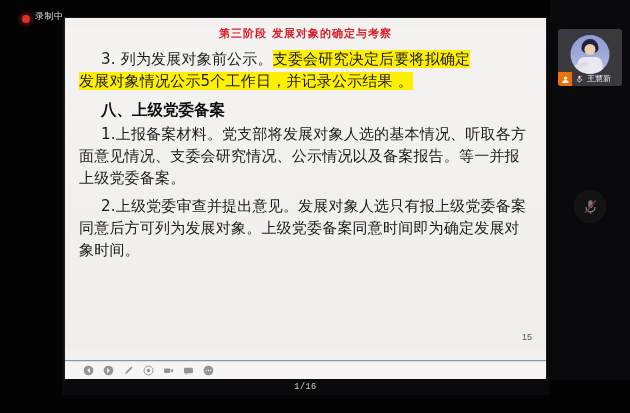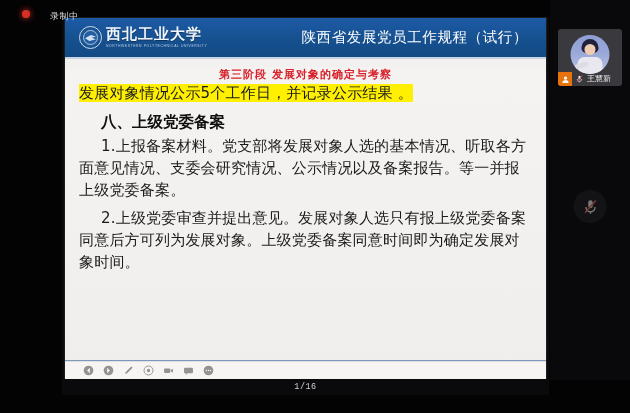--- a/index.html
+++ b/index.html
@@ -20,22 +20,22 @@
     background: #030304;
     overflow: hidden;
   }
 
   
   .rec-indicator {
     position: absolute;
     left: 22px;
     top: 10px;
     display: flex;
-    align-items: flex-start;
-    gap: 20px;
+    align-items: flex-end;
+    gap: 5px;
     z-index: 40;
   }
   .rec-dot {
     width: 8px;
     height: 8px;
     border-radius: 50%;
     background: #d93025;
     box-shadow: 0 0 5px 2px rgba(217,48,37,0.45);
   }
   .rec-text {
@@ -362,35 +362,28 @@
 
   <div class="rec-indicator">
     <span class="rec-dot"></span>
     <span class="rec-text">录制中</span>
   </div>
 
   <div class="share-region">
 
     <div class="slide">
 
-      <div class="slide-header">
-        <div class="logo-block">
-          <div class="logo-mark"></div>
-          <div class="logo-text-wrap">
-            <div class="logo-cn">西北工业大学</div>
-            <div class="logo-en">NORTHWESTERN POLYTECHNICAL UNIVERSITY</div>
-          </div>
+
+      <div class="slide-body">
+
+        <div class="section-title">第三阶段  发展对象的确定与考察</div>
+
+        <div class="para first">
+          <span>3. 列为发展对象前公示。</span><span class="hl">支委会研究决定后要将拟确定</span>
         </div>
-        <div class="slide-title">陕西省发展党员工作规程（试行）</div>
-      </div>
-
-      <div class="slide-body">
-
-        <div class="section-title">第三阶段  发展对象的确定与考察</div>
-
         <div class="para tight">
           <span class="hl">发展对象情况公示5个工作日，并记录公示结果 。</span>
         </div>
 
         <div class="heading-num">八、上级党委备案</div>
 
         <div class="para" style="text-indent:22px;margin-top:2px;">1.上报备案材料。党支部将发展对象人选的基本情况、听取各方面意见情况、支委会研究情况、公示情况以及备案报告。等一并报上级党委备案。</div>
 
         <div class="para" style="text-indent:22px;margin-top:6px;">2.上级党委审查并提出意见。发展对象人选只有报上级党委备案同意后方可列为发展对象。上级党委备案同意时间即为确定发展对象时间。</div>
 

